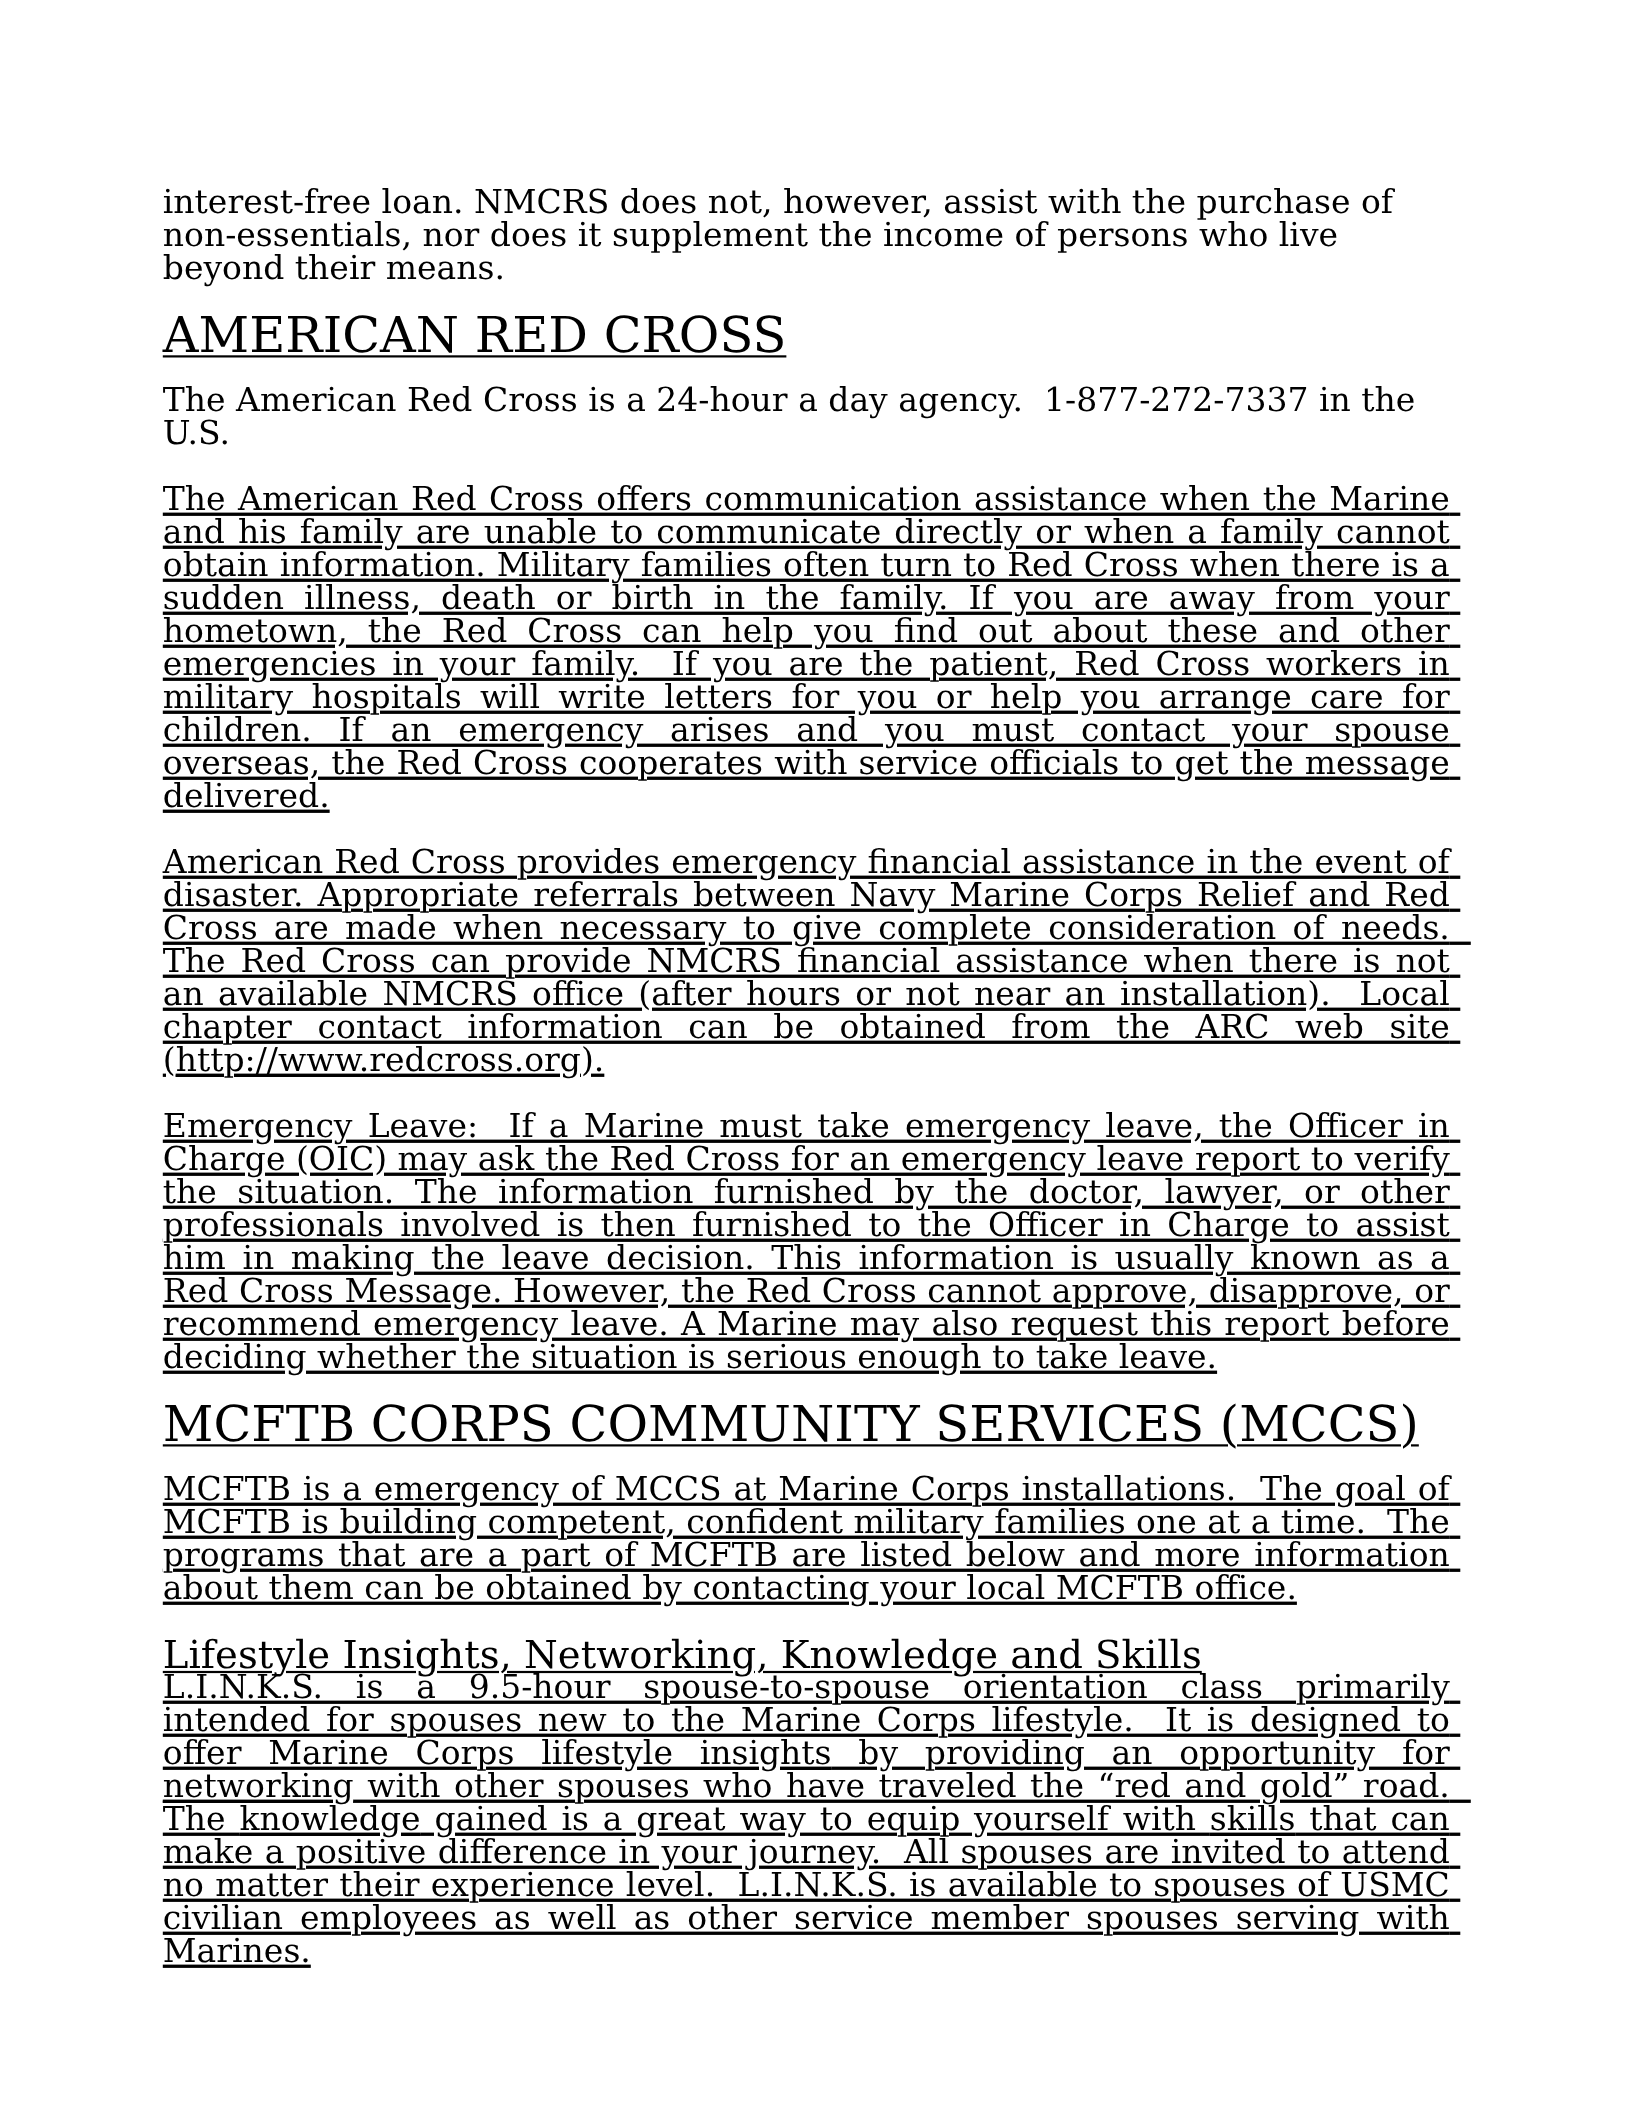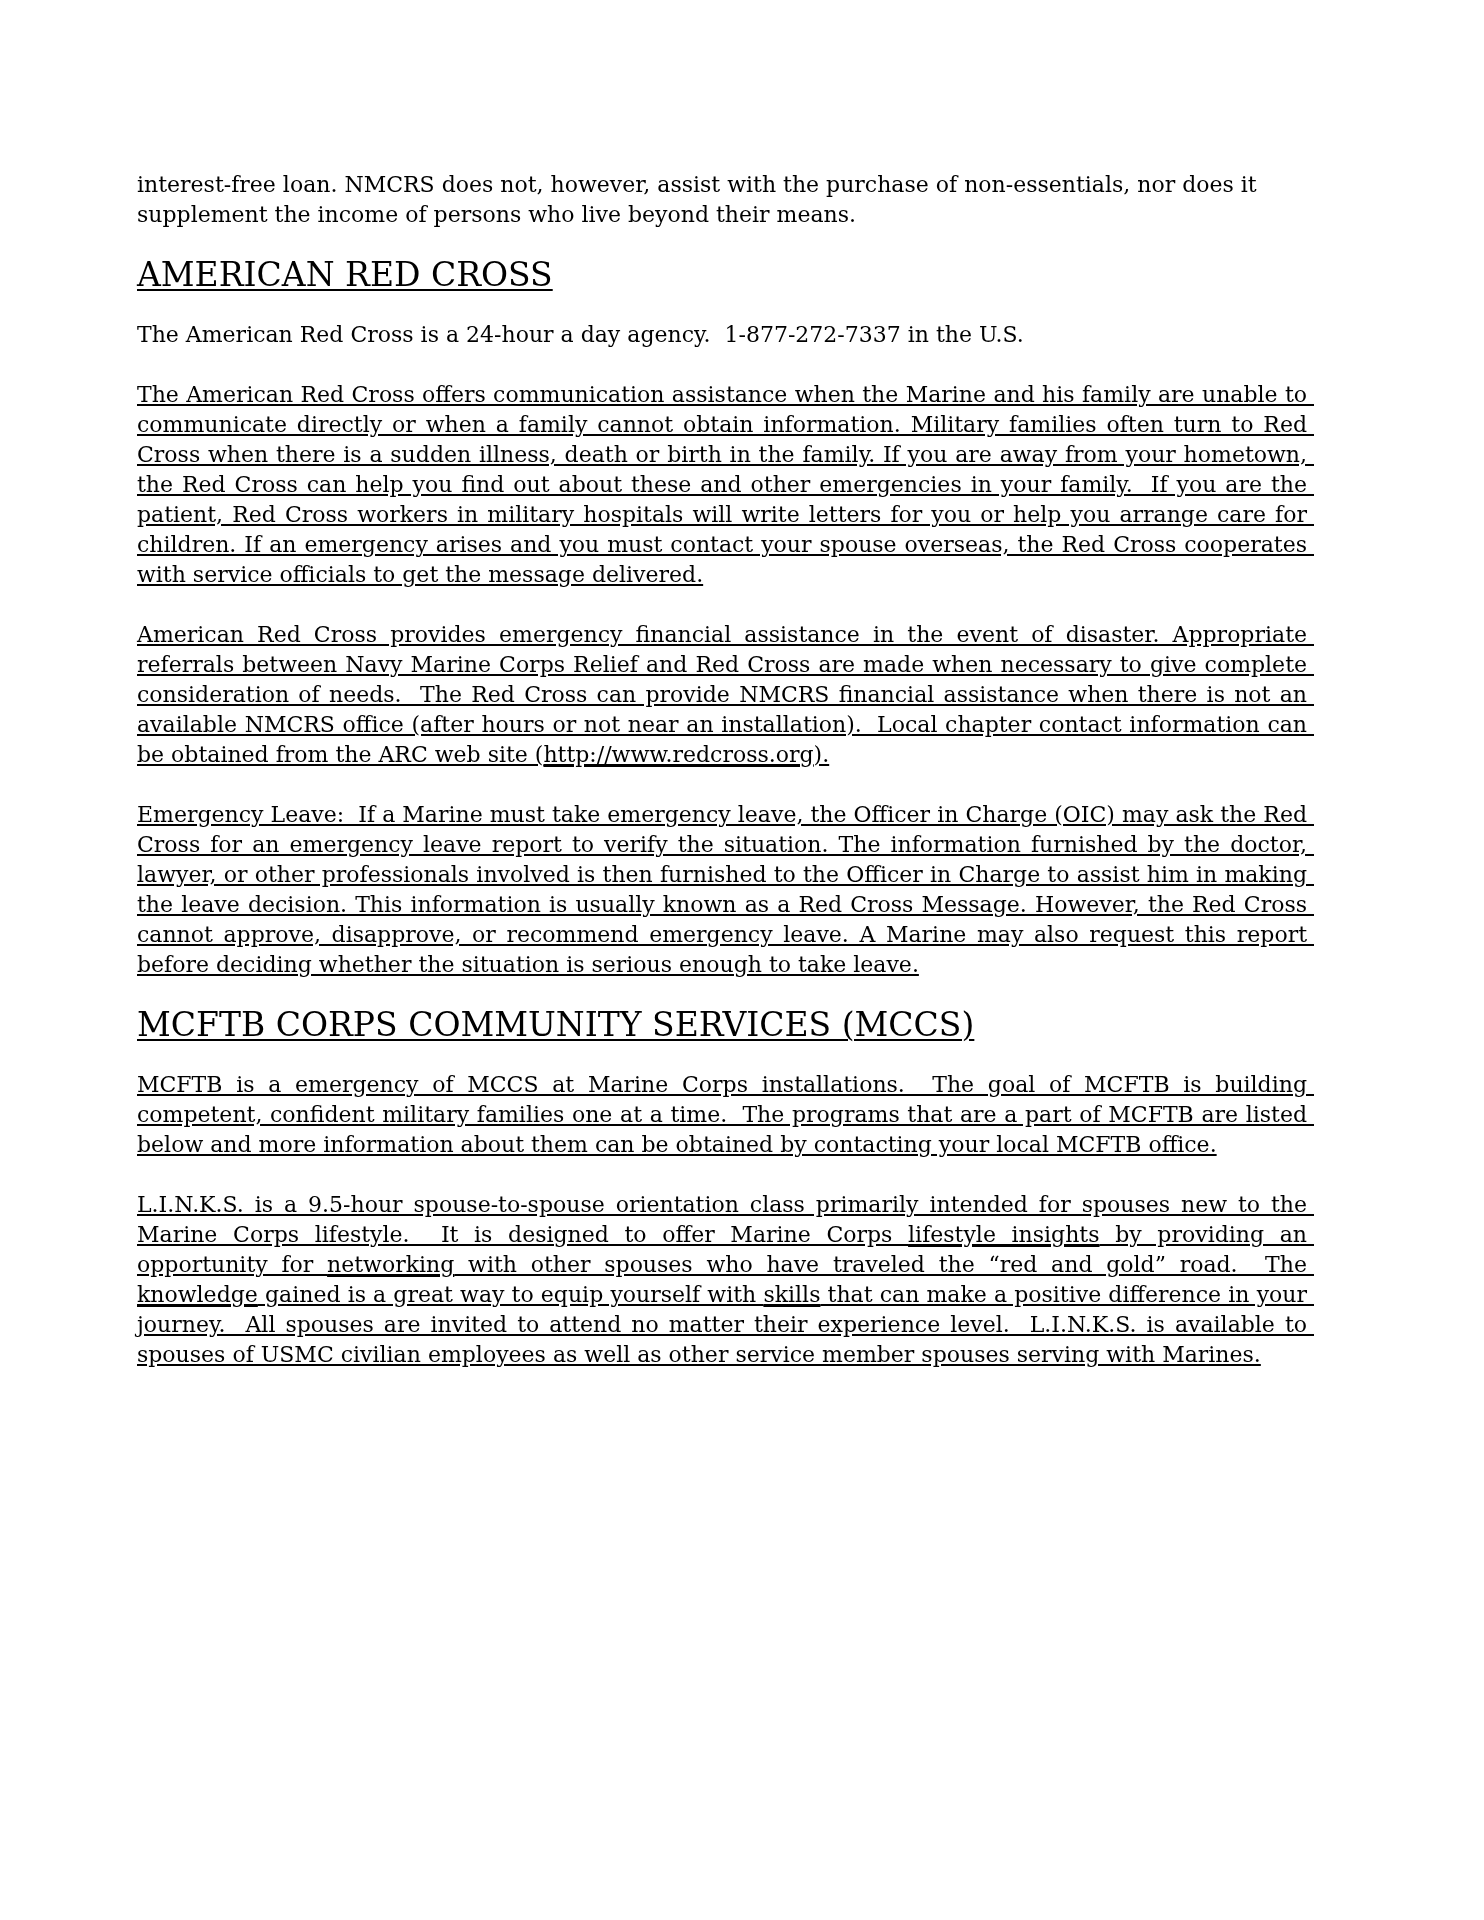--- a/index.html
+++ b/index.html
@@ -7,24 +7,24 @@
     width: 1484px;
     height: 1920px;
     background: #ffffff;
     color: #000000;
     font-family: "DejaVu Serif", "Liberation Serif", serif;
     overflow: hidden;
     position: relative;
   }
   main[data-name="document-page"] {
     position: absolute;
-    left: 137px;
+    left: 148px;
     top: 170px;
     width: 1170px;
-    font-size: 22px;
+    font-size: 30px;
     line-height: 30px;
   }
   .block {
     margin: 0 0 30px 0;
     white-space: pre-wrap;       
   }
   .block.no-gap { margin-bottom: 0; }
   .align-left    { text-align: left; }
   .align-justify { text-align: justify; text-decoration: underline; }
   .b { font-weight: normal; }
@@ -46,16 +46,17 @@
 
   <p class="block align-justify" data-name="paragraph-arc-financial"><span data-name="text-run">American Red Cross provides emergency financial assistance in the event of disaster. Appropriate referrals between Navy Marine Corps Relief and Red Cross are made when necessary to give complete consideration of needs.  The Red Cross can provide NMCRS financial assistance when there is not an available NMCRS office (after hours or not near an installation).  Local chapter contact information can be obtained from the ARC web site (</span><span class="u" data-name="redcross-url">http://www.redcross.org</span><span data-name="text-run">).</span></p>
 
   <p class="block align-justify" data-name="paragraph-emergency-leave"><span data-name="text-run">Emergency Leave:  If a Marine must take emergency leave, the Officer in Charge (OIC) may ask the Red Cross for an emergency leave report to verify the situation. The information furnished by the doctor, lawyer, or other professionals involved is then furnished to the Officer in Charge to assist him in making the leave decision. This information is usually known as a Red Cross Message. However, the Red Cross cannot approve, disapprove, or recommend emergency leave. A Marine may also request this report before deciding whether the situation is serious enough to take leave.</span></p>
 
   <h2 class="block heading align-left" data-name="heading-mccs"><span class="b u" data-name="heading-text">MCFTB CORPS COMMUNITY SERVICES (MCCS)</span></h2>
 
 
   <p class="block align-justify" data-name="paragraph-mcftb-overview"><span data-name="text-run">MCFTB is a emergency of MCCS at Marine Corps installations.  The goal of MCFTB is building competent, confident military families one at a time.  The programs that are a part of MCFTB are listed below and more information about them can be obtained by contacting your local MCFTB office.</span></p>
 
+  <h3 class="block heading align-left no-gap" data-name="heading-links"><span class="u" data-name="heading-text">Lifestyle Insights, Networking, Knowledge and Skills</span></h3>
 
   <p class="block align-justify no-gap" data-name="paragraph-links-description"><span data-name="text-run">L.I.N.K.S. is a 9.5-hour spouse-to-spouse orientation class primarily intended for spouses new to the Marine Corps lifestyle.  It is designed to offer Marine Corps </span><span class="u" data-name="text-run">lifestyle insights</span><span data-name="text-run"> by providing an opportunity for </span><span class="u" data-name="text-run">networking</span><span data-name="text-run"> with other spouses who have traveled the “red and gold” road.  The </span><span class="u" data-name="text-run">knowledge</span><span data-name="text-run"> gained is a great way to equip yourself with </span><span class="u" data-name="text-run">skills</span><span data-name="text-run"> that can make a positive difference in your journey.  All spouses are invited to attend no matter their experience level.  L.I.N.K.S. is available to spouses of USMC civilian employees as well as other service member spouses serving with Marines.</span></p>
 
 </main>
 
 </body></html>

